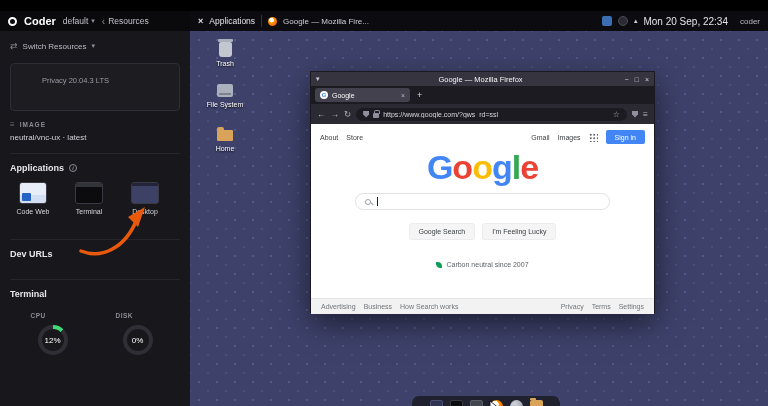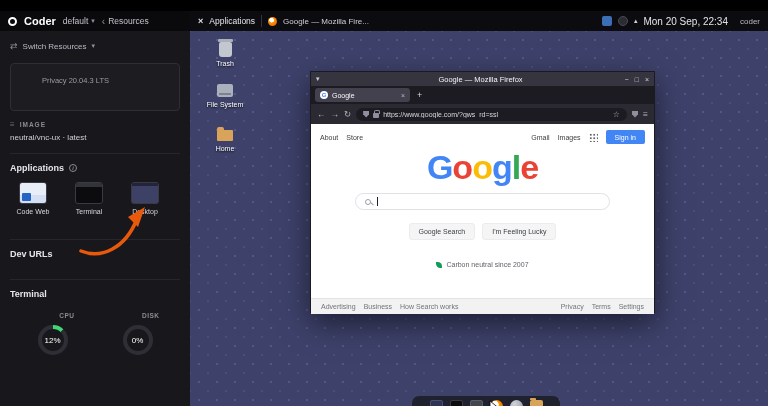--- a/index.html
+++ b/index.html
@@ -71,21 +71,21 @@
   .ic-desktop { background:#3d4166; position:relative; }
   .ic-desktop::after { content:""; position:absolute; top:0; left:0; right:0; height:3px; background:#23233a; }
   .tile-label { color:#d7d7db; font-size:7px; margin-top:4px; }
   .arrow-annot { position:absolute; left:75px; top:168px; z-index:25; pointer-events:none; }
 
   .dev-sec { padding-top:9px; padding-bottom:20px; border-bottom:1px solid #26262c; }
   .dev-msg { color:#9b9ba3; font-size:8px; text-align:center; width:150px; margin:28px auto 0; line-height:1.45; }
 
   .res-sec { padding-top:9px; }
   .res-row { display:flex; justify-content:space-around; margin-top:13px; }
-  .res { text-align:right; width:44px; }
+  .res { text-align:left; width:44px; }
   .res-label { color:#8b8b93; font-size:6.5px; letter-spacing:.5px; font-weight:bold; }
   .res-ring { position:relative; width:30px; height:30px; border-radius:50%; margin:6px auto 0;
               background:conic-gradient(#43d675 calc(var(--p,0)*1%), #2e2e36 0);
               display:flex; align-items:center; justify-content:center; }
   .res-ring::before { content:""; position:absolute; inset:4px; border-radius:50%; background:#18181c; }
   .res-value { position:relative; color:#fff; font-size:8px; }
 
   
   .desktop { position:absolute; top:20px; left:190px; width:578px; height:386px;
              background-color:#3e426b;

